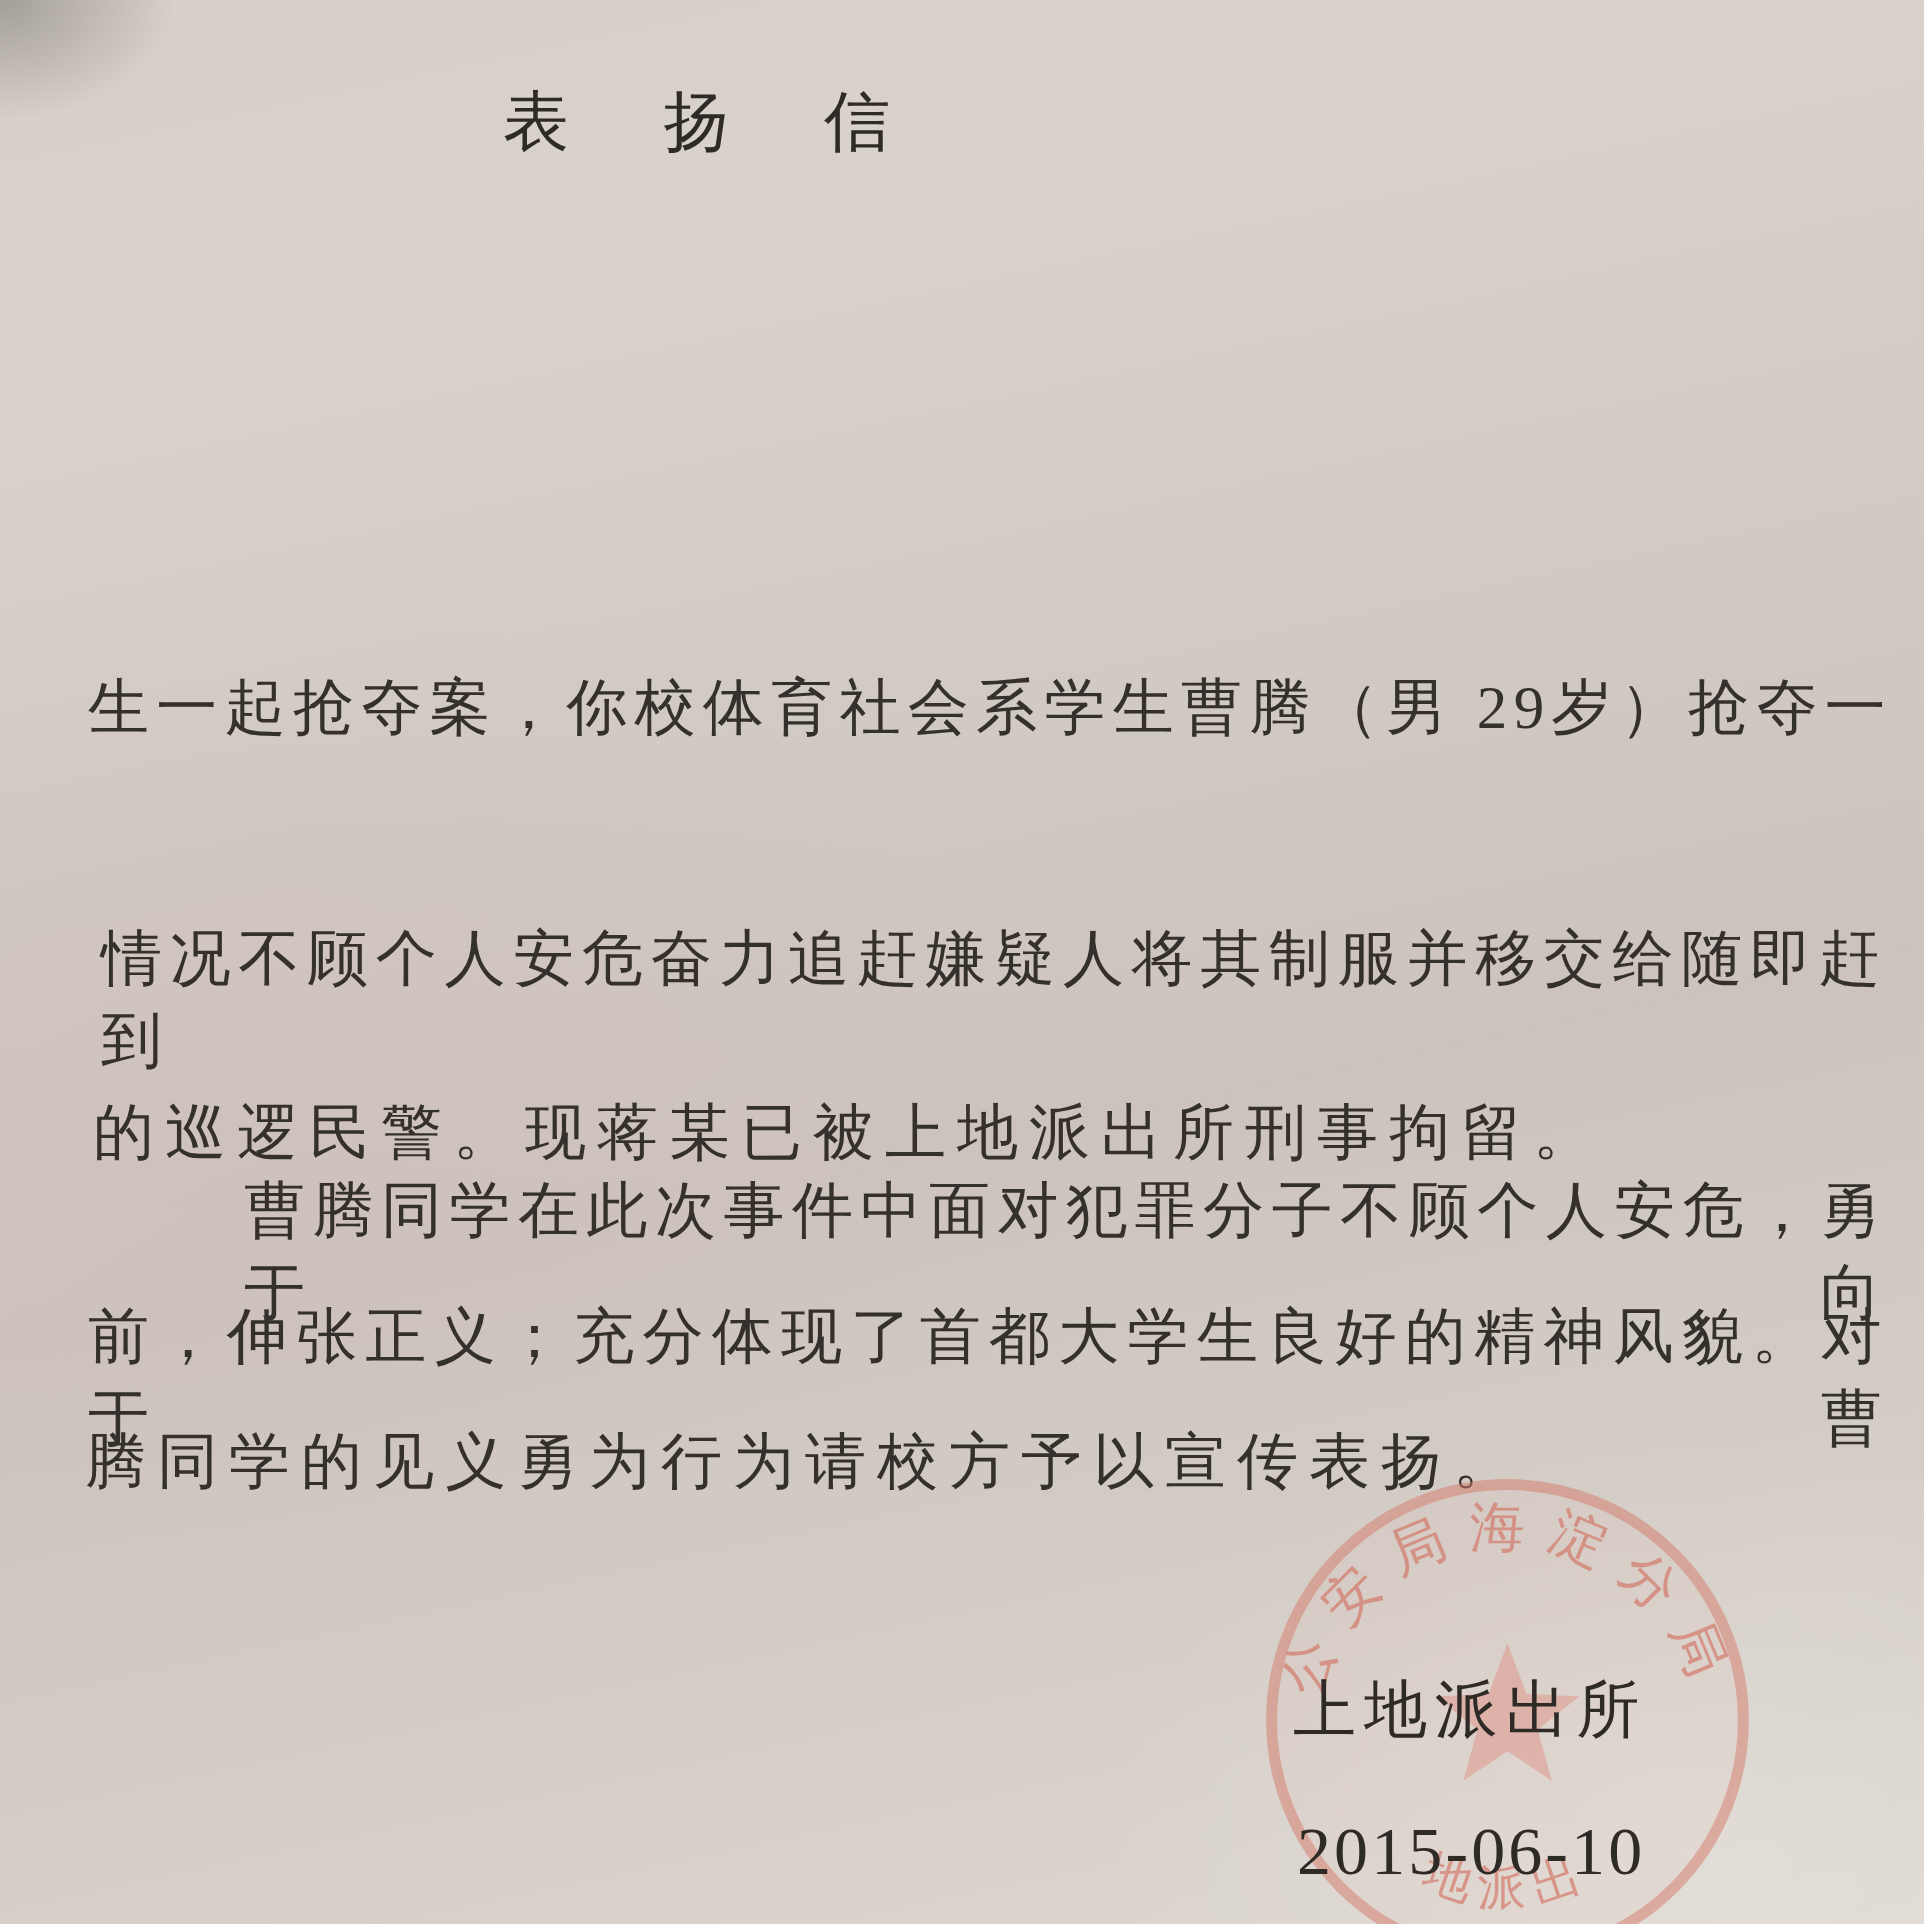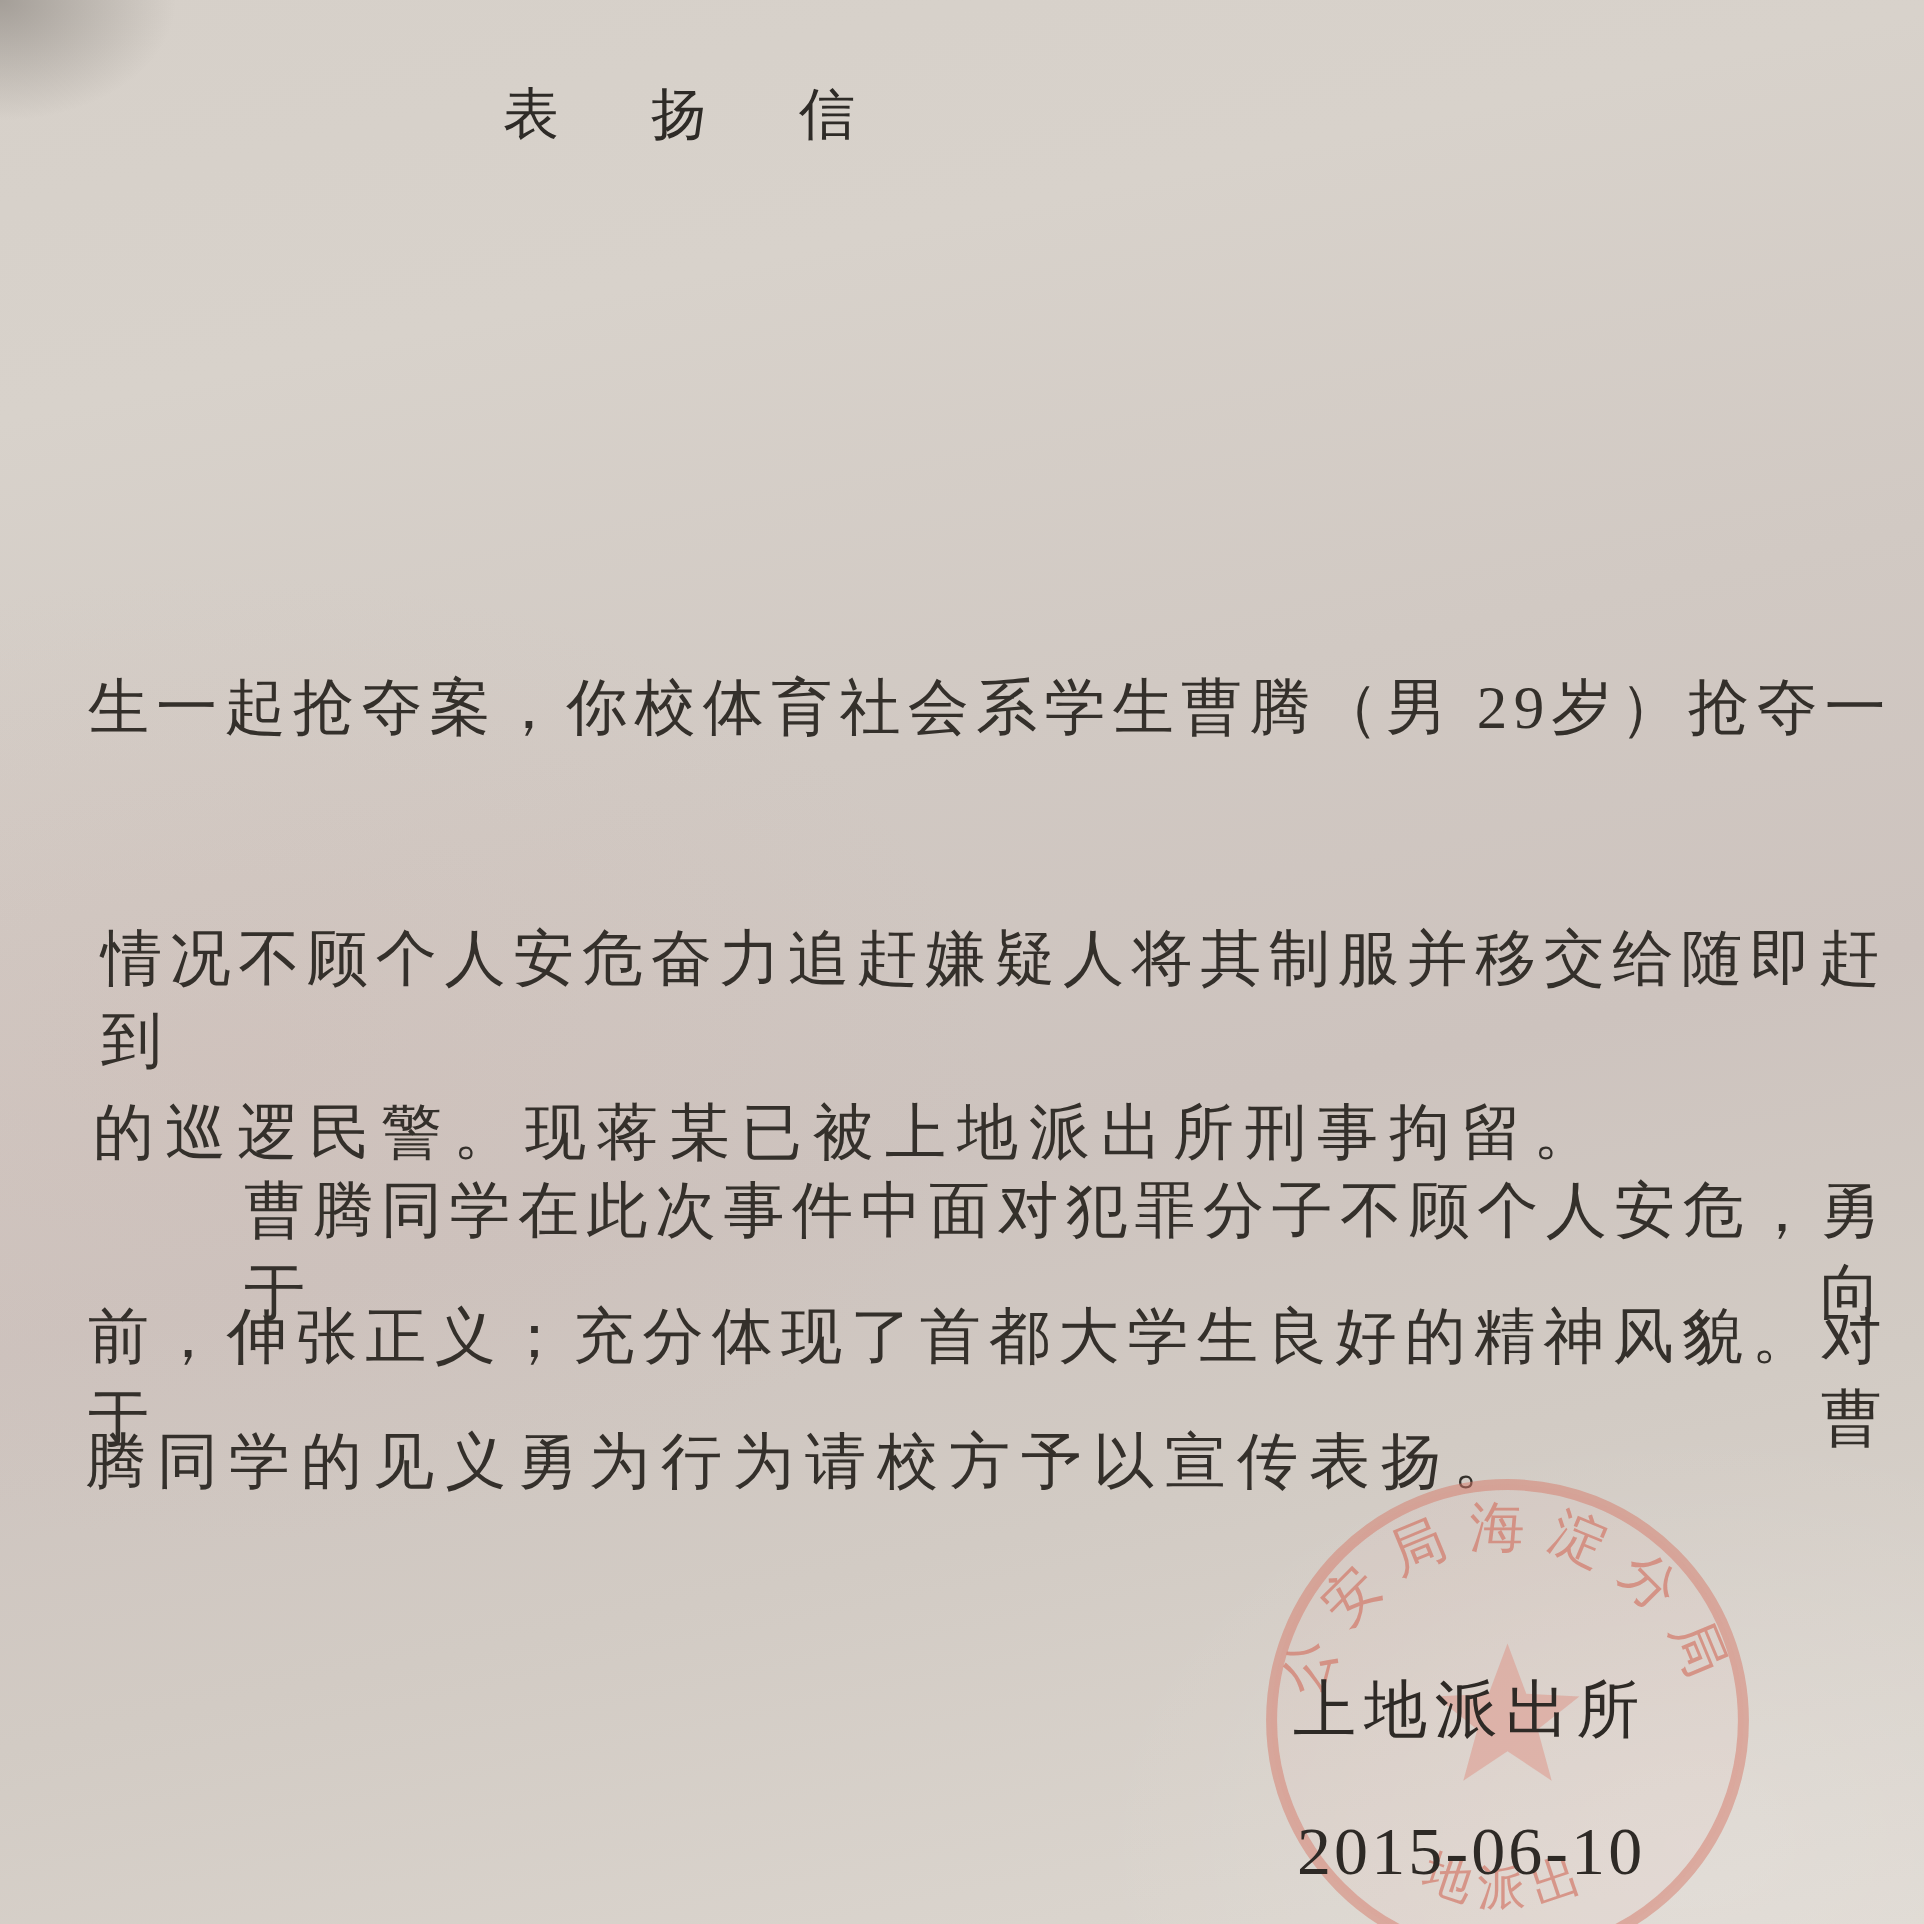--- a/index.html
+++ b/index.html
@@ -23,21 +23,21 @@
     color:#34302b;
   }
   .just{
     white-space:normal;
     text-align:justify;
     text-align-last:justify;
   }
   .title{
     position:absolute;
     left:503px;top:77px;
-    font-size:56px;
+    font-size:66px;
     letter-spacing:39px;
     color:#2e2b27;
   }
   .addressee{
     position:absolute;
     left:112px;top:397px;
     font-size:64px;
     letter-spacing:9.4px;
     color:#34302b;
   }

